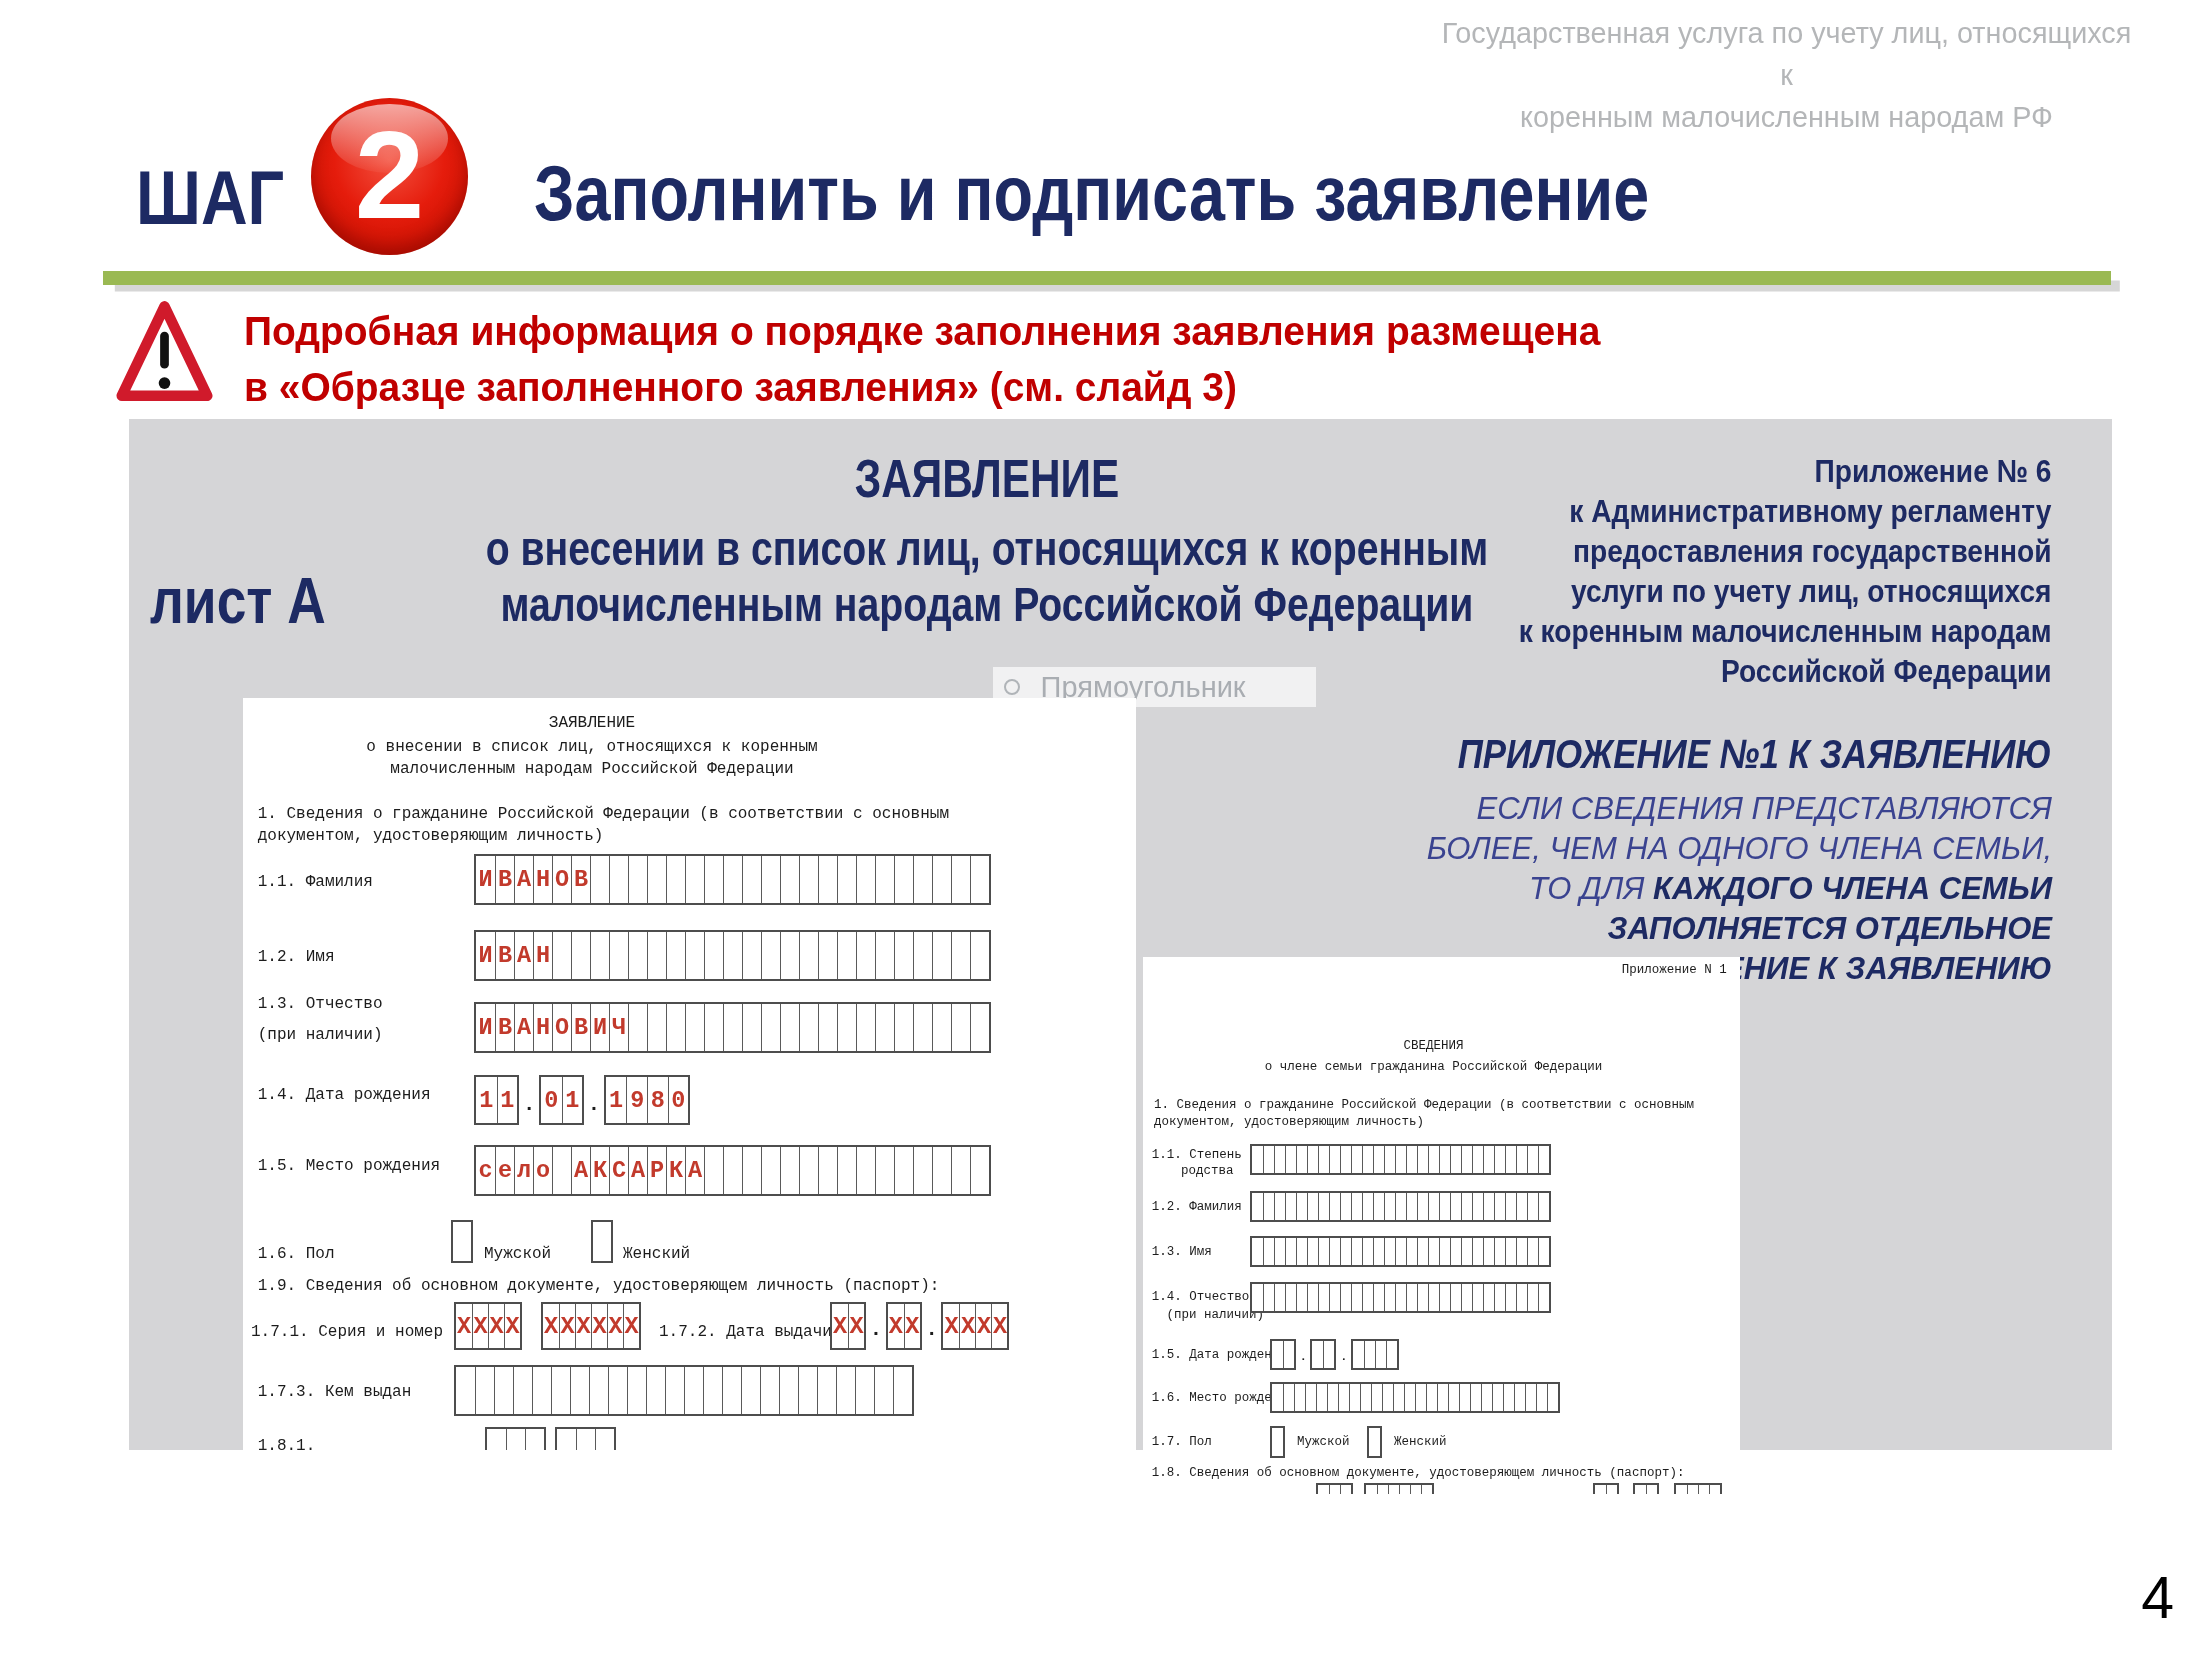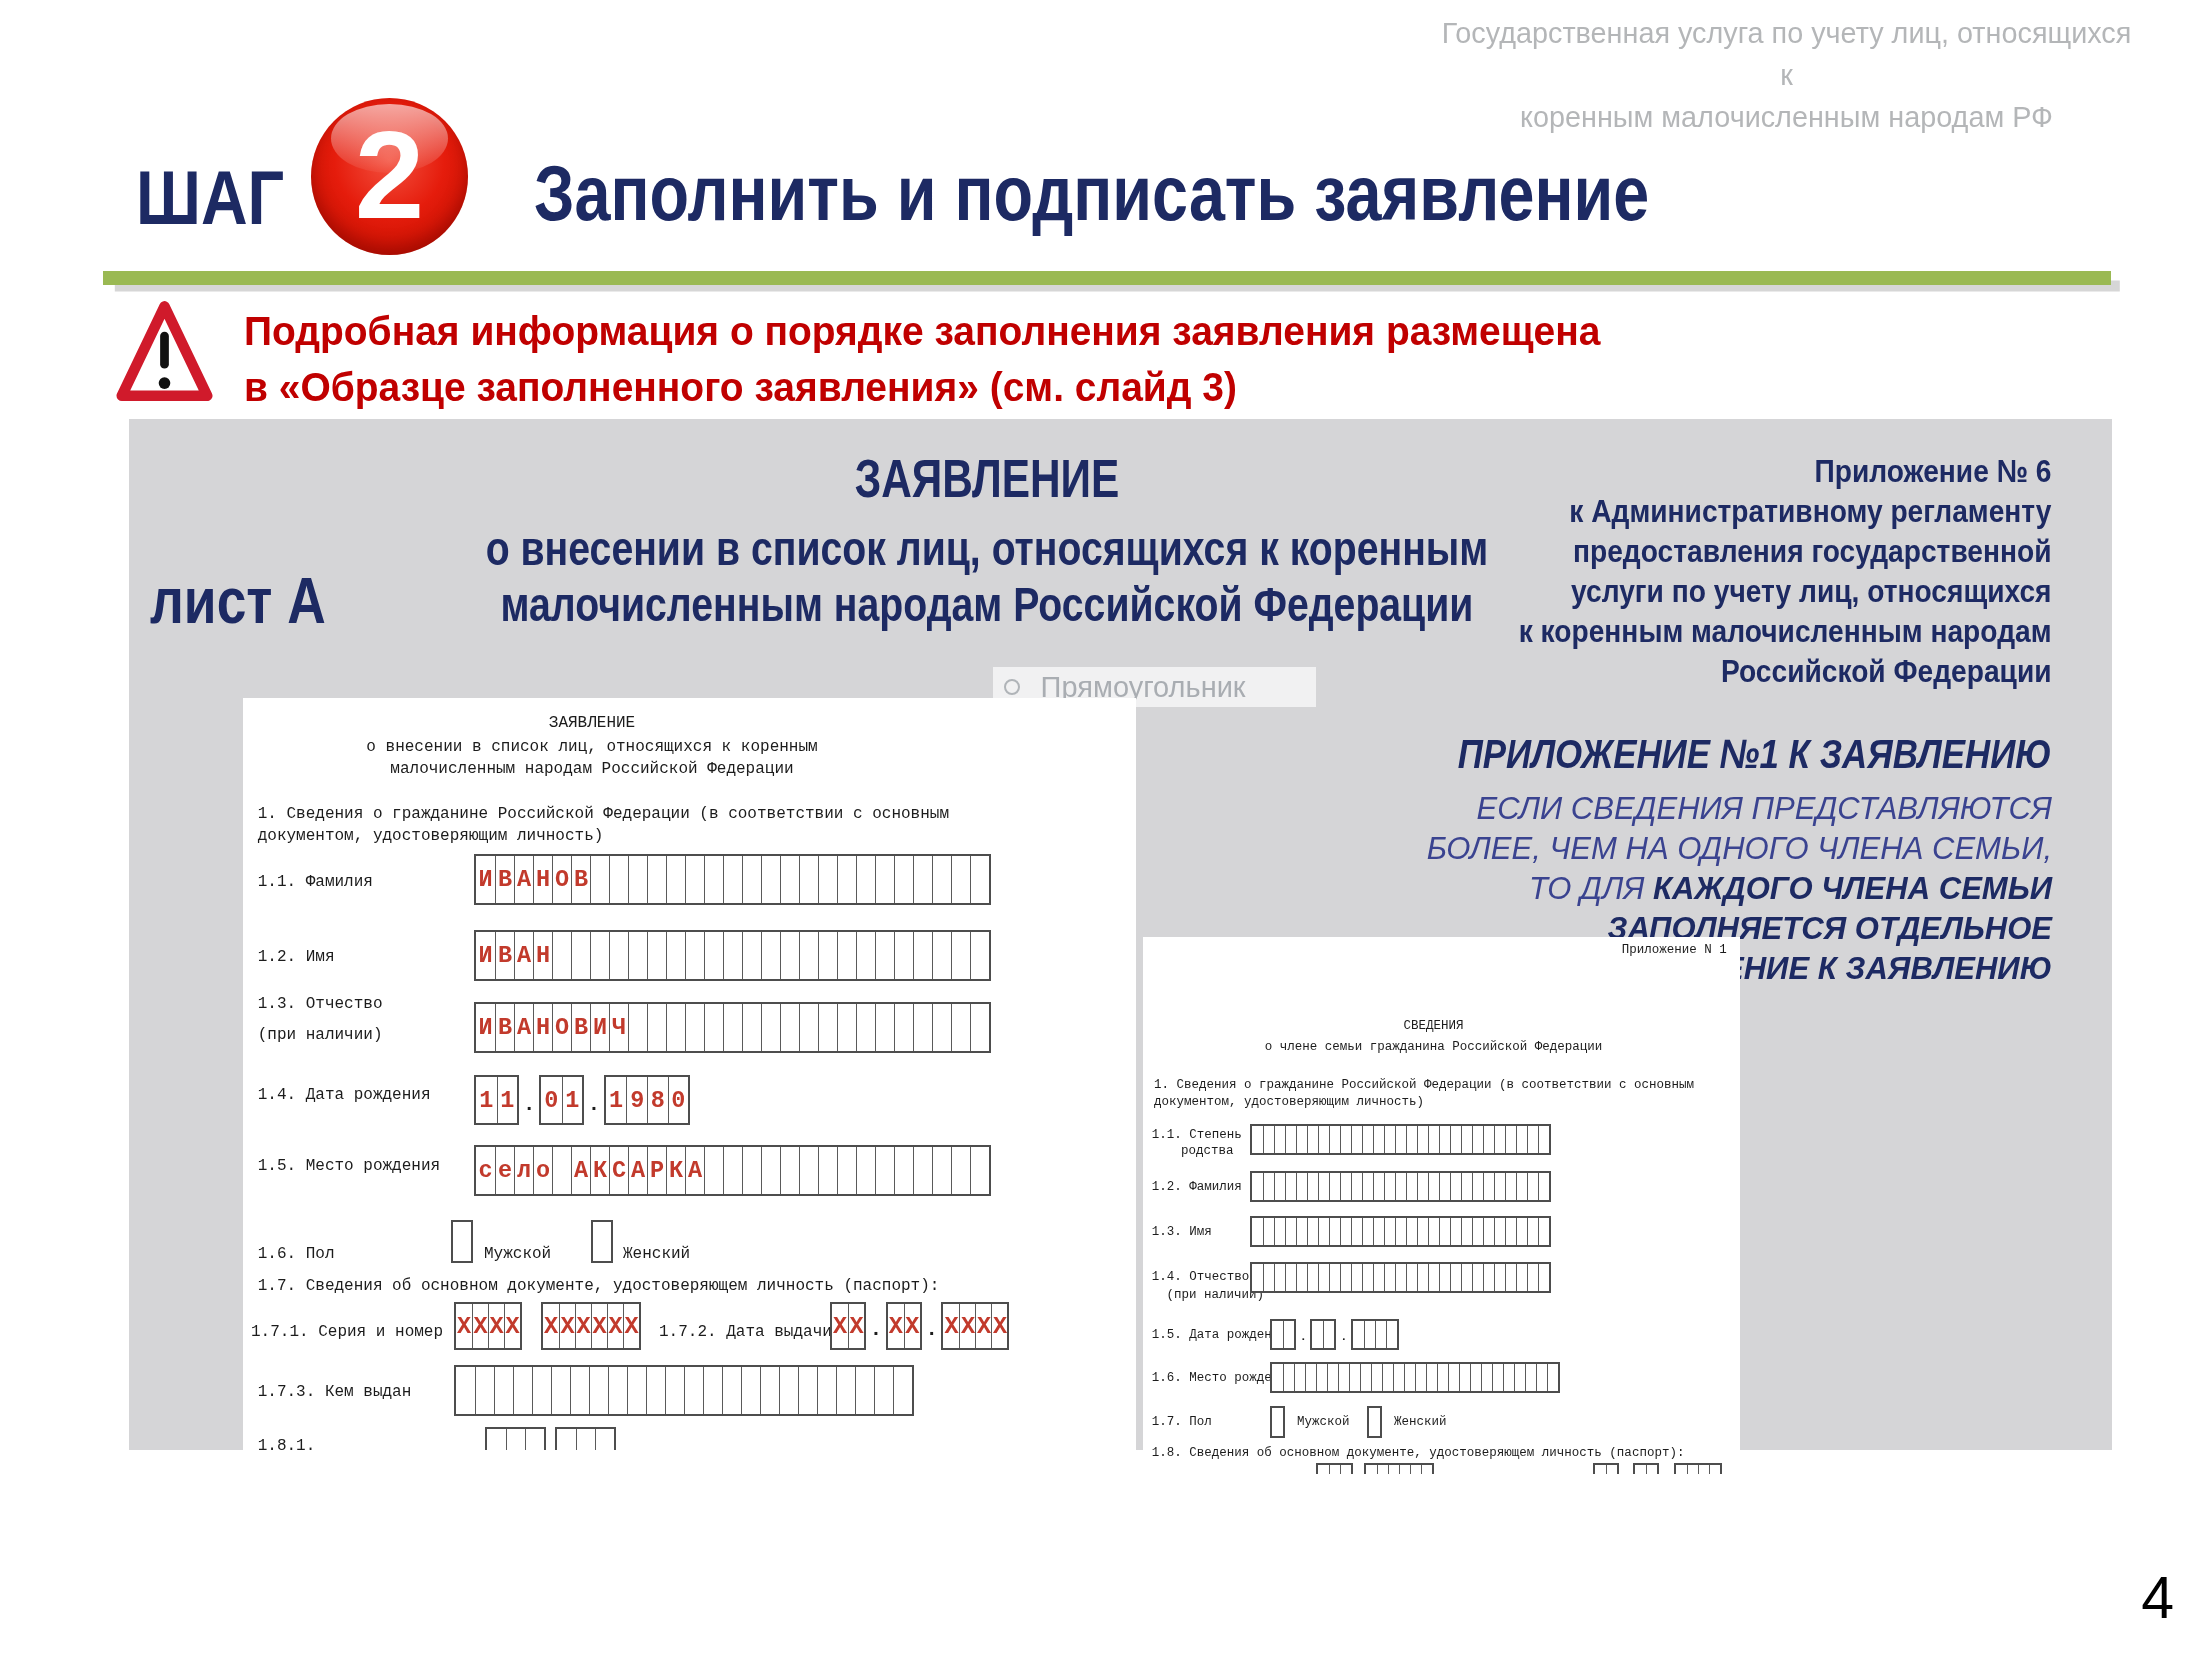--- a/index.html
+++ b/index.html
@@ -43,21 +43,21 @@
                  font-style:italic;color:#3a4390;line-height:40px;transform:scaleX(.97);transform-origin:right top;}
   .appendix-note b{color:#1d2a63;}
   .tooltip{position:absolute;left:864px;top:248px;width:323px;height:40px;background:rgba(248,249,250,.78);
            display:flex;align-items:center;box-sizing:border-box;padding-left:11px;}
   .tooltip .dot{width:16px;height:16px;border-radius:50%;border:2.9px solid #b0b4b8;box-sizing:border-box;margin-right:20.6px;}
   .tooltip .tl{font-size:29px;color:#a9adb2;}
 
   
   .form{position:absolute;background:#fff;font-family:"Liberation Mono",monospace;color:#1c1c1c;overflow:hidden;}
   .form-a{left:114px;top:279px;width:893px;height:752px;}
-  .form-ax{left:1014px;top:518px;width:597px;height:537px;}
+  .form-ax{left:1014px;top:538px;width:597px;height:537px;}
   .abs{position:absolute;white-space:nowrap;}
   .form-a .txt{font-size:16px;}
   .form-ax .txt{font-size:12.5px;}
   .ctr{text-align:center;}
 
   .box-row{position:absolute;display:flex;align-items:flex-start;}
   .grp{display:inline-flex;border:2.2px solid #4d4d4d;background:#fff;}
   .cell{box-sizing:border-box;border-left:1.5px solid #5a5a5a;display:flex;align-items:center;
         justify-content:center;font-weight:bold;color:#c23a2c;}
   .cell:first-child{border-left:none;}
@@ -288,21 +288,21 @@
             <span class="cell"></span>
           </span>
         </div>
 
       <div class="abs txt" style="left:14.7px;top:547px;">1.6. Пол</div>
       <div class="cb" style="left:208px;top:522px;"></div>
       <div class="abs txt" style="left:241px;top:547px;">Мужской</div>
       <div class="cb" style="left:348px;top:522px;"></div>
       <div class="abs txt" style="left:380px;top:547px;">Женский</div>
 
-      <div class="abs txt" style="left:14.7px;top:579px;">1.7. Сведения об основном документе, удостоверяющем личность (паспорт):</div>
+      <div class="abs txt" style="left:14.7px;top:579px;">1.9. Сведения об основном документе, удостоверяющем личность (паспорт):</div>
 
       <div class="abs txt" style="left:8px;top:625px;">1.7.1. Серия и номер</div>
       <div class="box-row passgrp" style="left:211px;top:604px;">
           <span class="grp">
             <span class="cell">X</span>
             <span class="cell">X</span>
             <span class="cell">X</span>
             <span class="cell">X</span>
           </span>
         </div>

